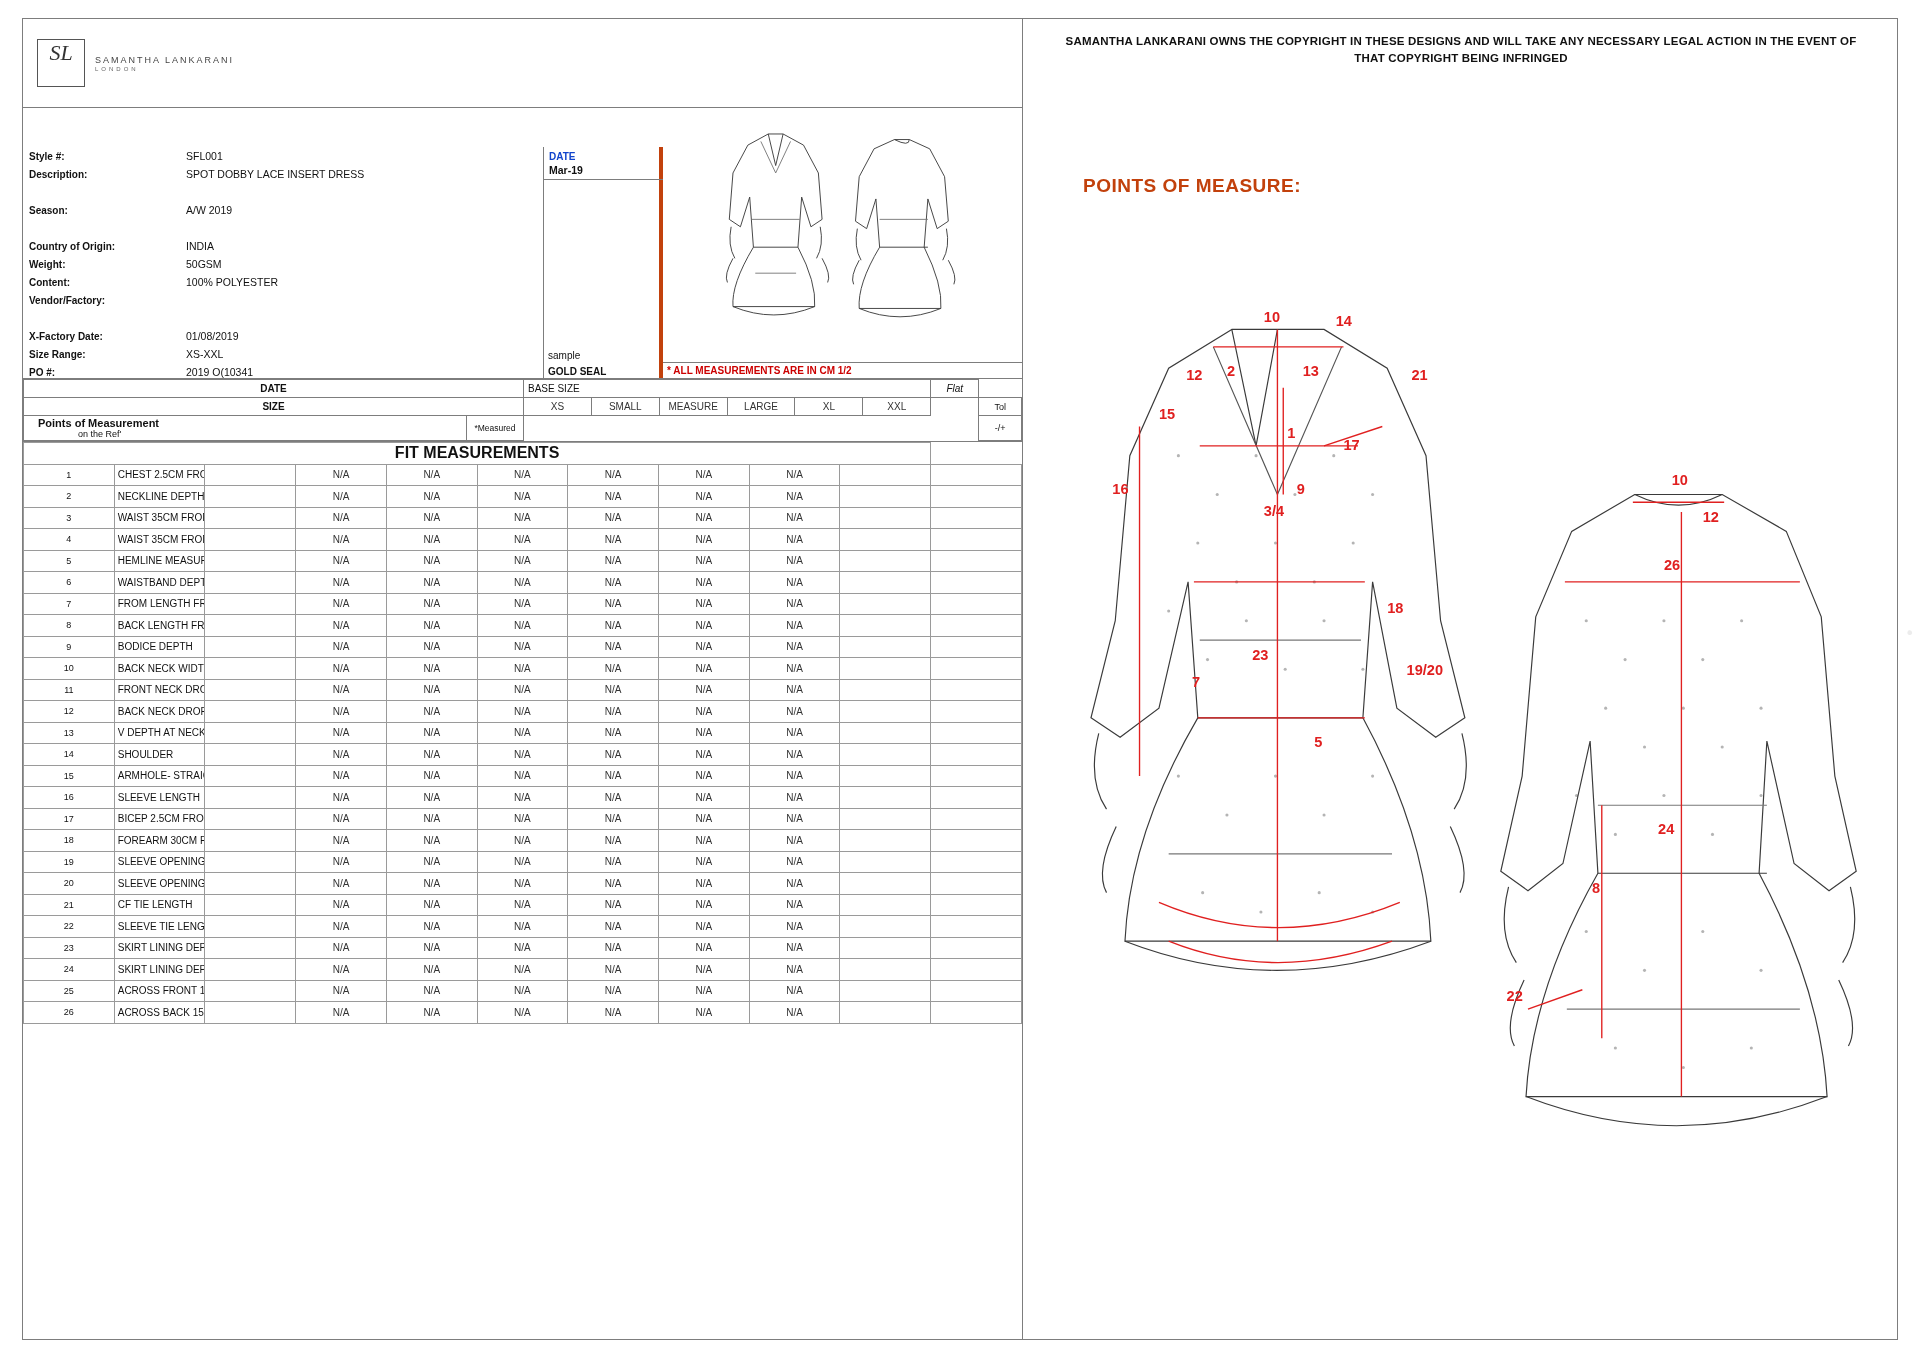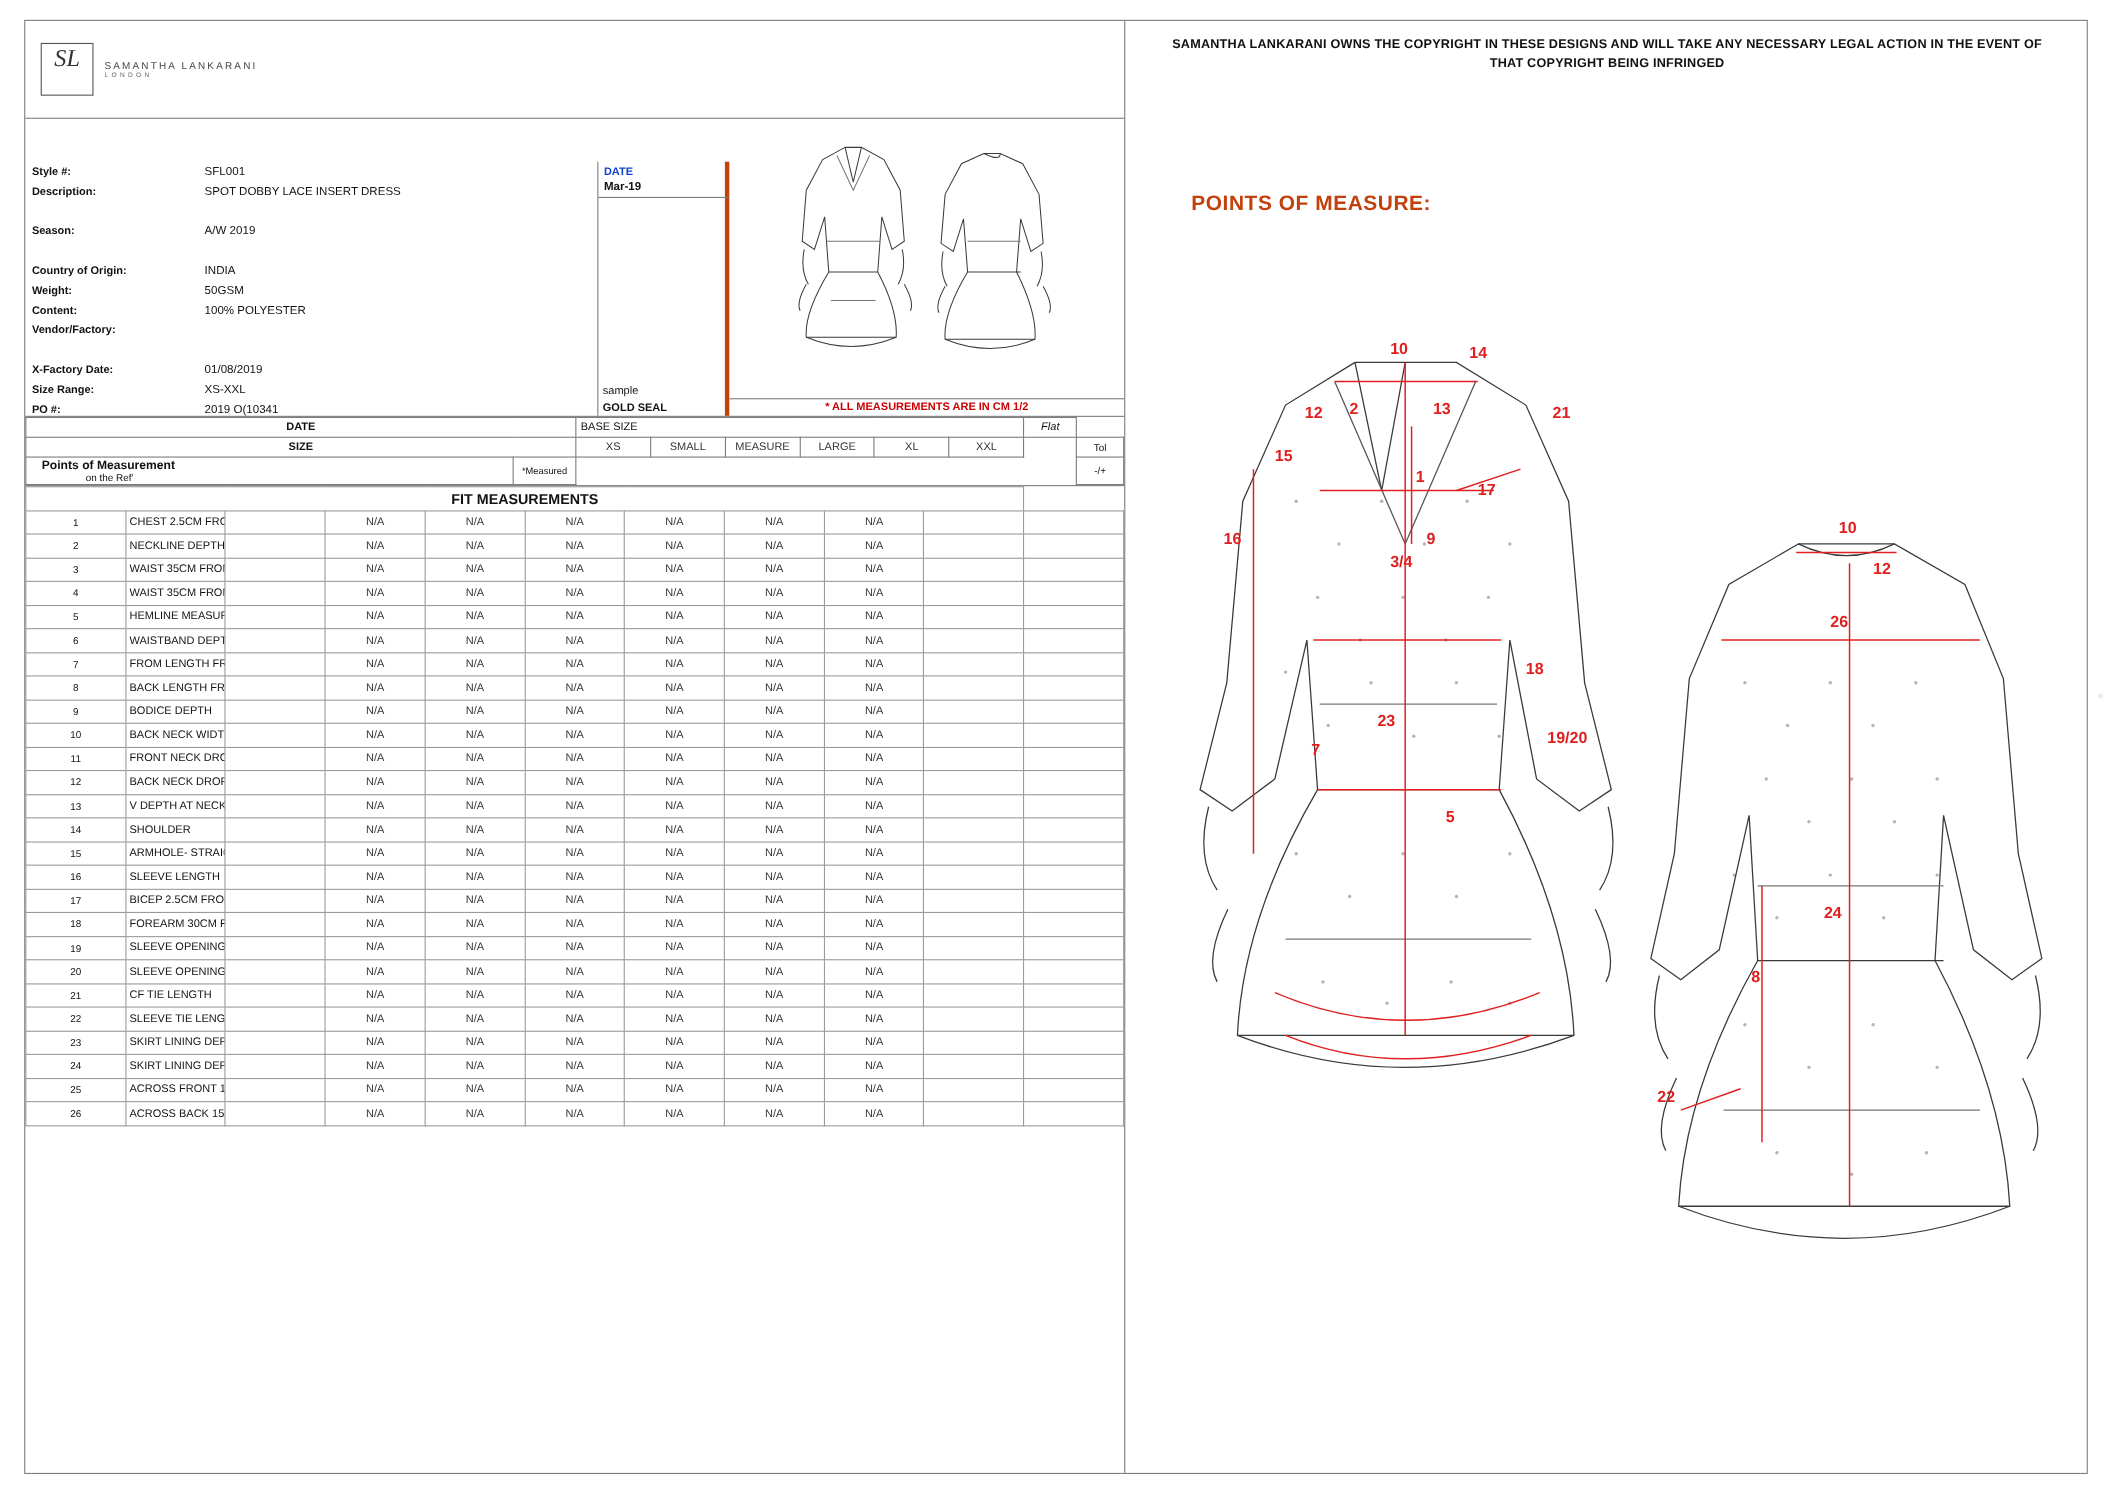--- a/index.html
+++ b/index.html
@@ -24,38 +24,38 @@
   .infotbl table{width:100%;border-collapse:collapse;font-size:10.5px;}
   .infotbl td{height:18px;padding:0 6px;vertical-align:middle;}
   .lbl{width:145px;font-weight:bold;font-size:10px;}
   .val{font-size:10.5px;}
   .datecell{position:absolute;left:520px;top:0;width:120px;border-left:1px solid #7d7d7d;height:100%;box-sizing:border-box;}
   .datecell .dlabel{color:#1144cc;font-size:10px;font-weight:bold;padding:4px 0 0 5px;}
   .datecell .dval{font-size:10.5px;font-weight:bold;padding:2px 0 0 5px;border-bottom:1px solid #7d7d7d;padding-bottom:3px;}
   .datecell .seal{position:absolute;bottom:17px;left:4px;font-size:10px;}
   .datecell .seal2{position:absolute;bottom:1px;left:4px;font-size:10px;font-weight:bold;}
   .sketchbox{flex:1;position:relative;box-sizing:border-box;}
-  .measnote{position:absolute;bottom:0;left:0;right:0;border-top:1px solid #7d7d7d;color:#cc0000;font-size:10px;font-weight:bold;padding:2px 4px;box-sizing:border-box;text-align:center;}
+  .measnote{position:absolute;bottom:0;left:0;right:0;border-top:1px solid #7d7d7d;color:#cc0000;font-size:10px;font-weight:bold;padding:2px 4px;box-sizing:border-box;}
 
   
   .sizehdr{border-bottom:1px solid #7d7d7d;}
   .sizehdr table{width:100%;border-collapse:collapse;font-size:10px;}
   .sizehdr td{border:1px solid #7d7d7d;text-align:center;padding:1px 2px;}
   .nb{border:none !important;}
 
   
   .mtbl{width:100%;border-collapse:collapse;font-size:10px;table-layout:fixed;}
   .mtbl td{border:1px solid #9a9a9a;height:20.5px;padding:0 3px;overflow:hidden;white-space:nowrap;}
   .c-num{width:22px;text-align:center;font-size:9px;}
   .c-pom{width:320px;}
   .c-m{width:40px;}
   .c-sz{width:50px;text-align:center;color:#333;}
   .c-t1{width:34px;}
   .c-t2{width:30px;}
-  .fitrow td{text-align:center;font-weight:bold;font-size:13px;}
+  .fitrow td{text-align:center;font-weight:bold;font-size:16px;}
 
   
   .copyright{font-size:11.5px;font-weight:bold;letter-spacing:0.2px;line-height:1.45;padding:14px 40px 0 42px;text-align:center;}
   .pom-title{color:#c2410c;font-size:19px;font-weight:bold;letter-spacing:0.5px;position:absolute;left:60px;top:156px;}
   .tech{position:absolute;left:0;top:0;width:100%;height:100%;pointer-events:none;}
   .wm{position:absolute;left:880px;top:590px;font-size:40px;color:rgba(150,150,150,0.18);font-family:"Liberation Serif",serif;transform:rotate(-12deg);}
 </style>
 </head>
 <body>
 

